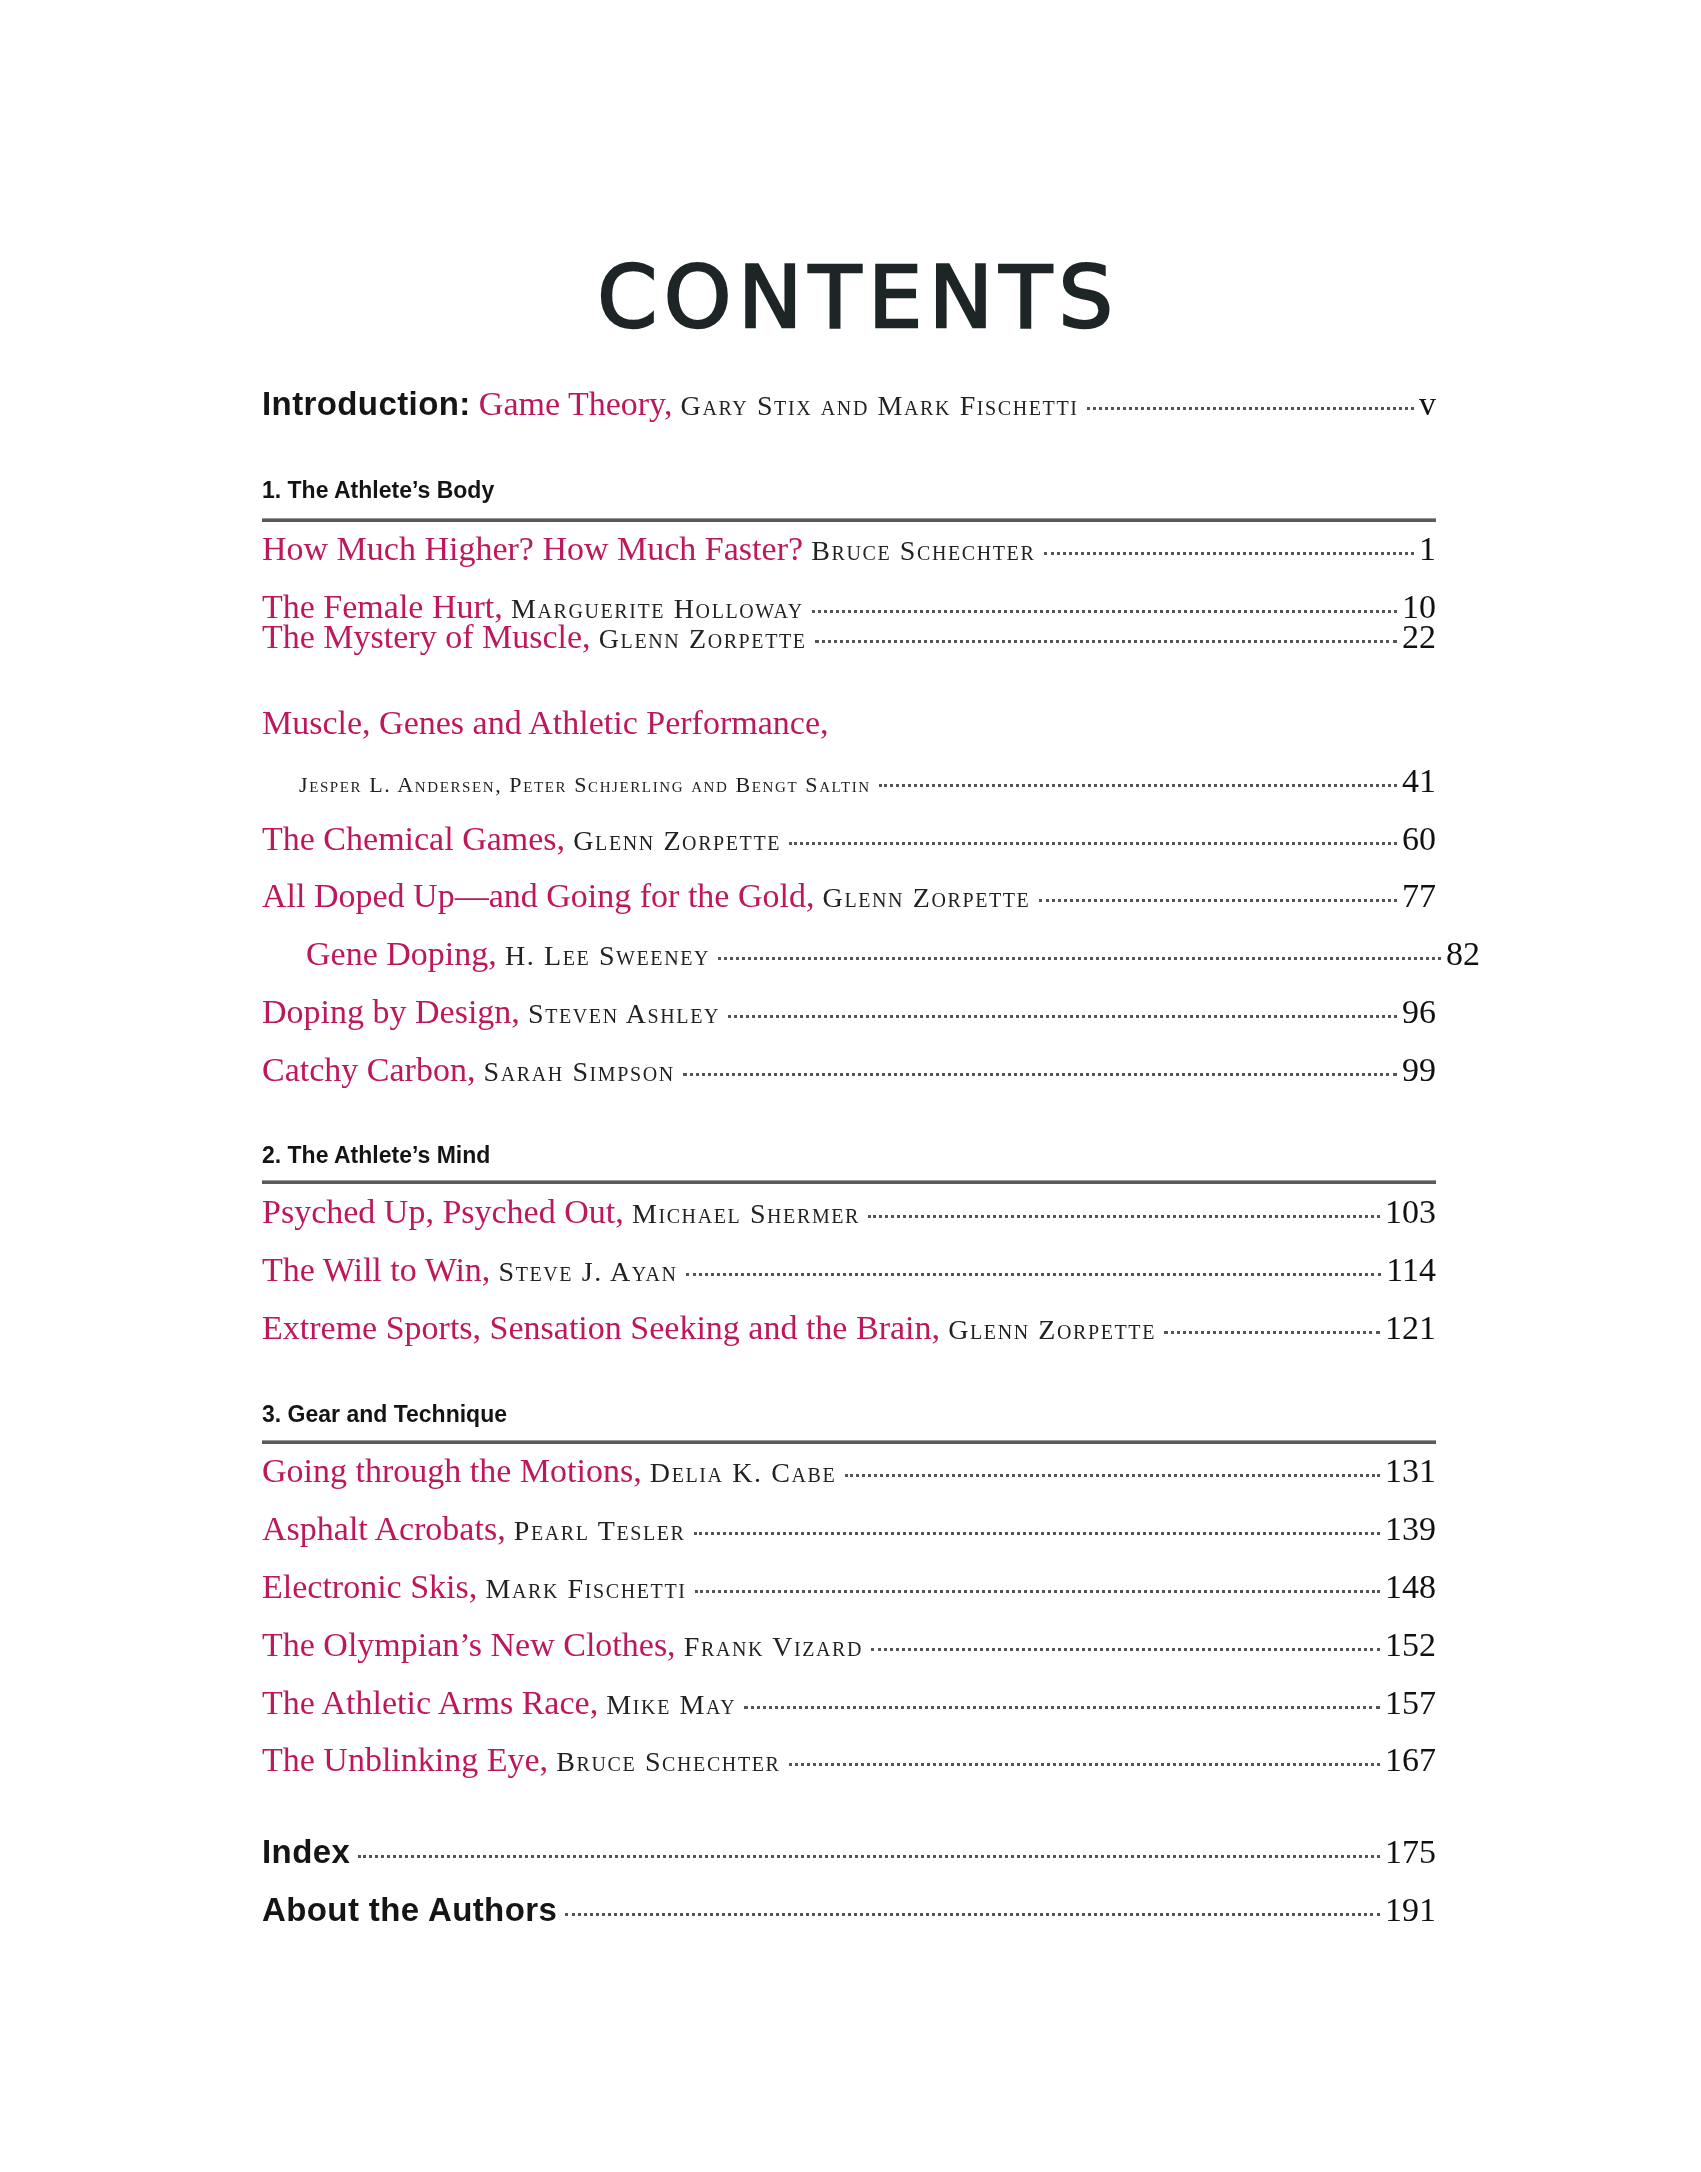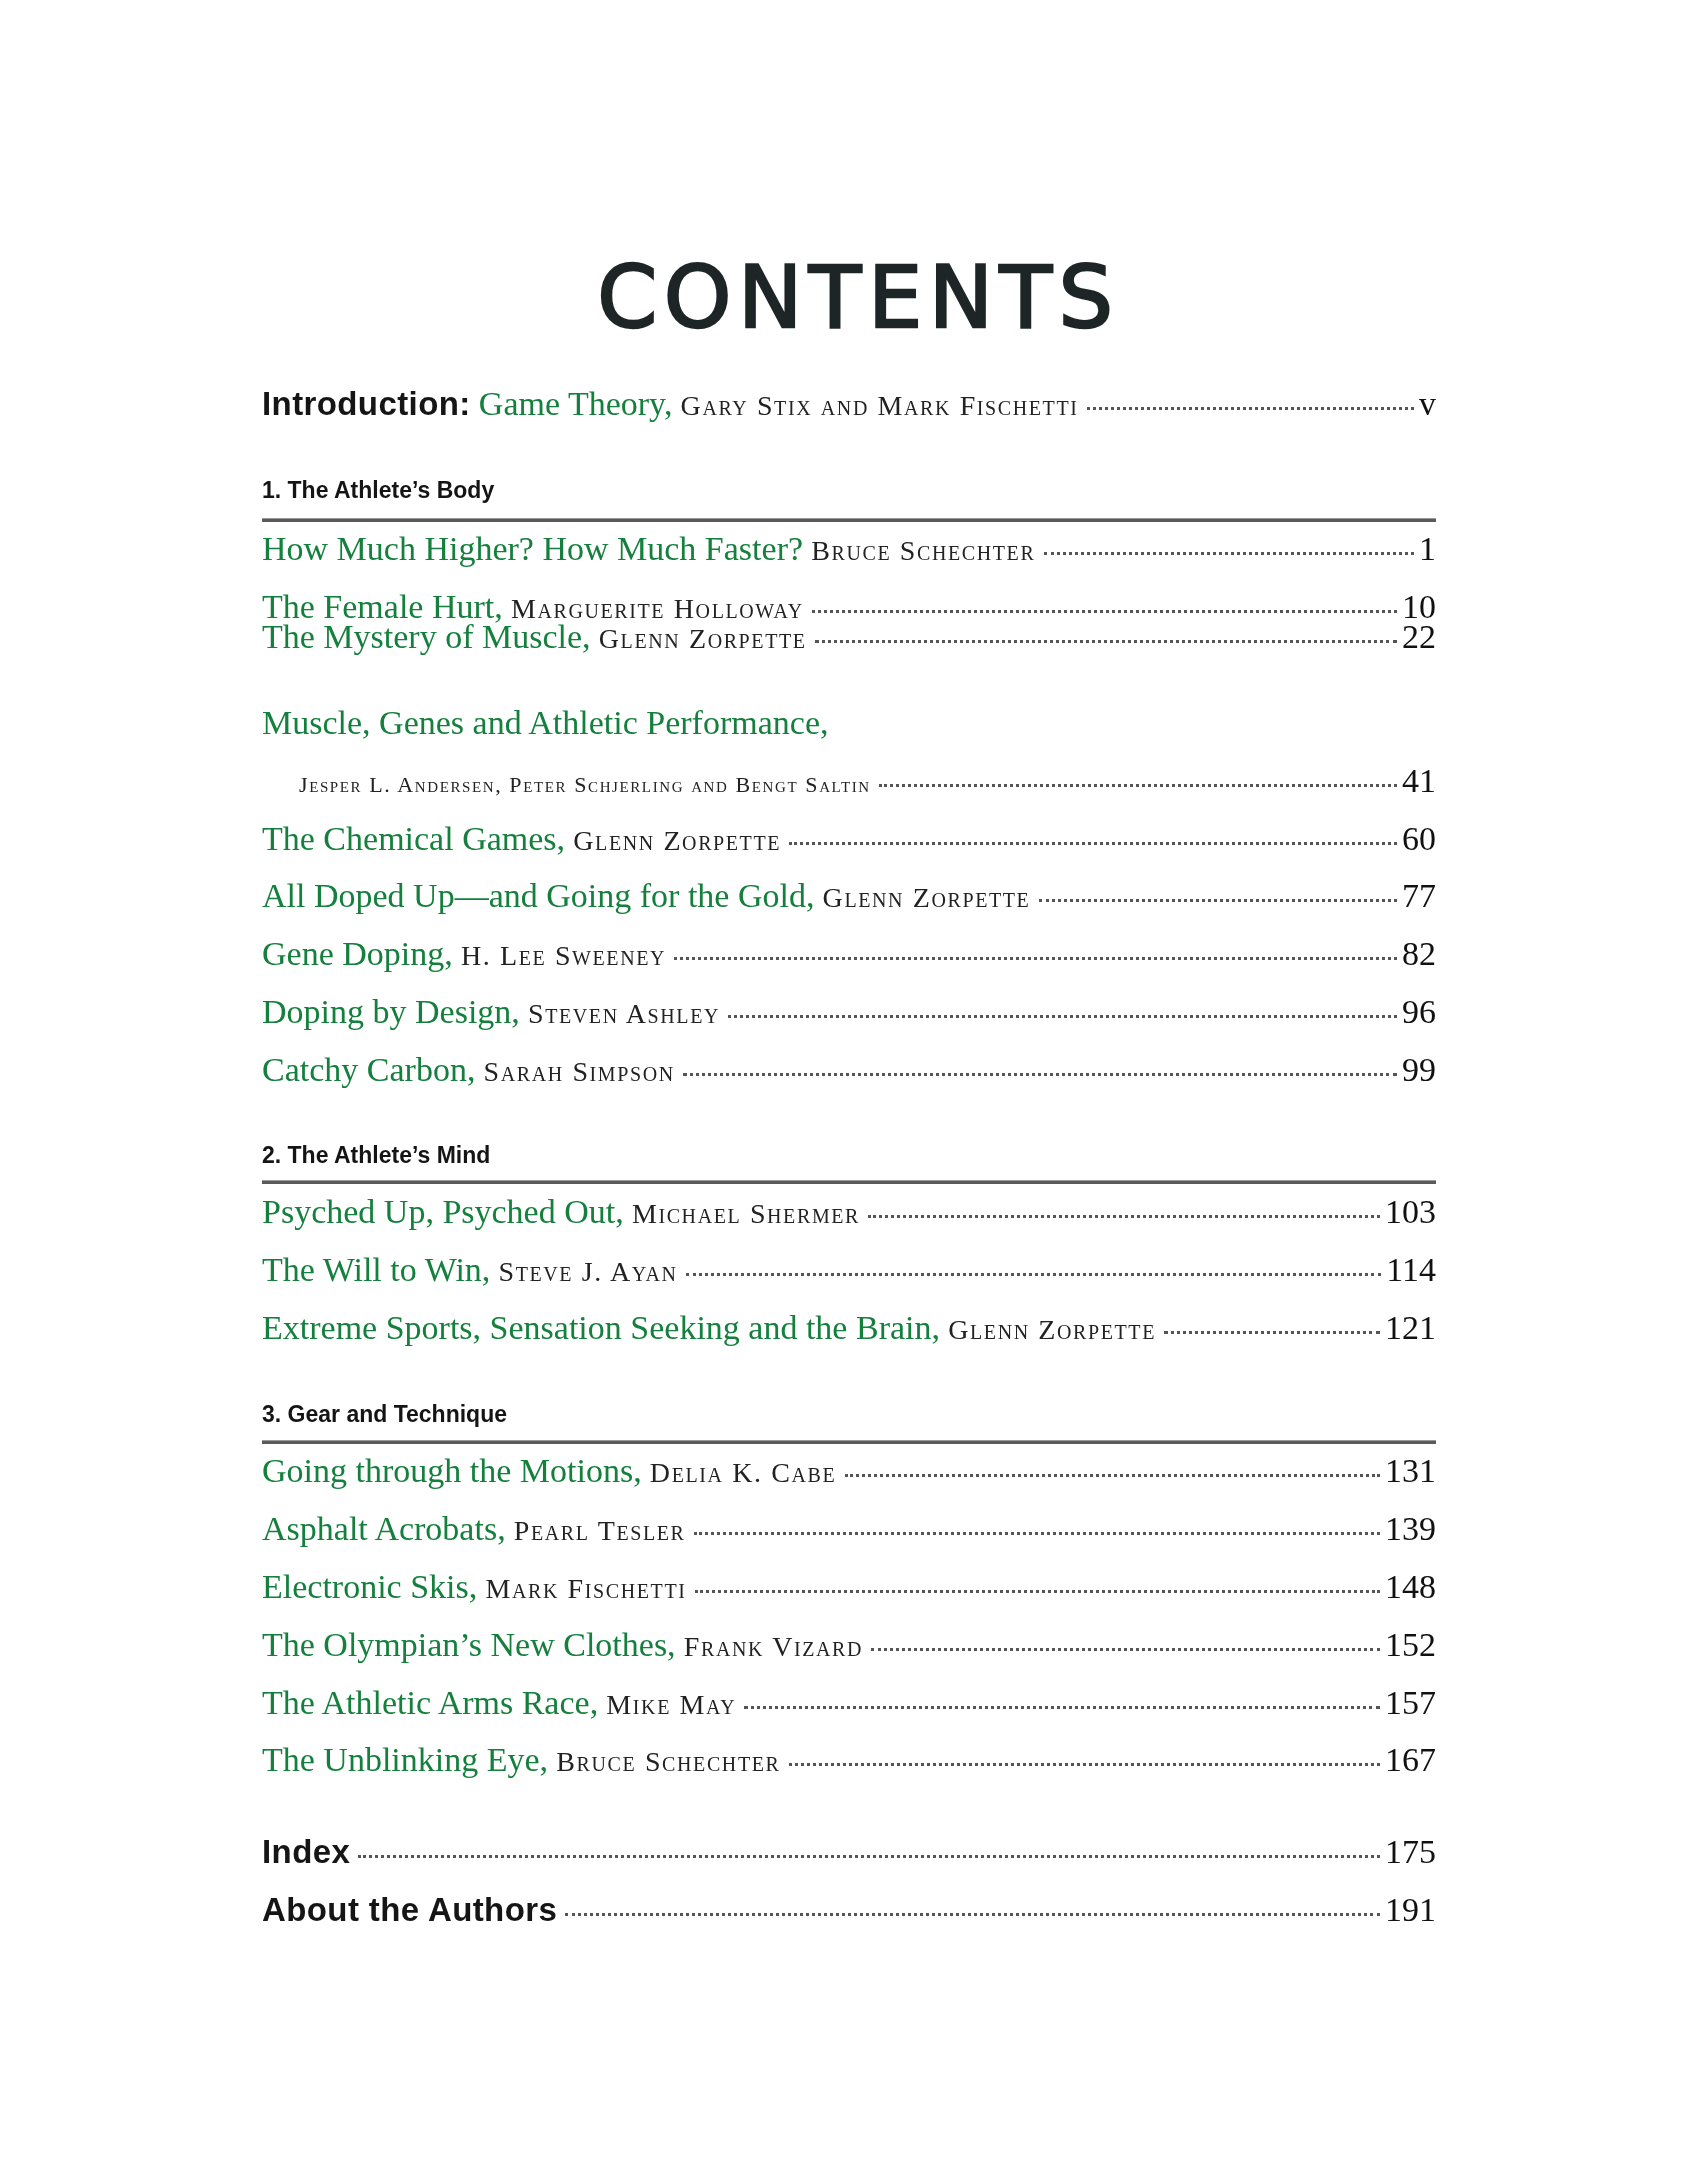--- a/index.html
+++ b/index.html
@@ -42,21 +42,21 @@
       display: flex;
       align-items: baseline;
       height: 49px;
       font-family: "Liberation Serif", serif;
       font-size: 34px;
       line-height: 49px;
       white-space: nowrap;
     }
     .row .title {
       flex: 0 0 auto;
-      color: #15803d;
+      color: #be185d;
     }
     .row .author {
       flex: 0 0 auto;
       font-variant: small-caps;
       font-size: 28px;
       letter-spacing: 1.6px;
       margin-left: 8.2px;
       color: #222;
     }
     .row .leader {
@@ -157,21 +157,21 @@
     <span class="author">Glenn Zorpette</span>
     <span class="leader"></span>
     <span class="page">60</span>
   </div>
   <div class="row" style="top:871px;">
     <span class="title">All Doped Up—and Going for the Gold,</span>
     <span class="author">Glenn Zorpette</span>
     <span class="leader"></span>
     <span class="page">77</span>
   </div>
-  <div class="row" style="top:929px;">
+  <div class="row" style="top:929px;margin-left:44px;">
     <span class="title">Gene Doping,</span>
     <span class="author">H. Lee Sweeney</span>
     <span class="leader"></span>
     <span class="page">82</span>
   </div>
   <div class="row" style="top:987px;">
     <span class="title">Doping by Design,</span>
     <span class="author">Steven Ashley</span>
     <span class="leader"></span>
     <span class="page">96</span>

